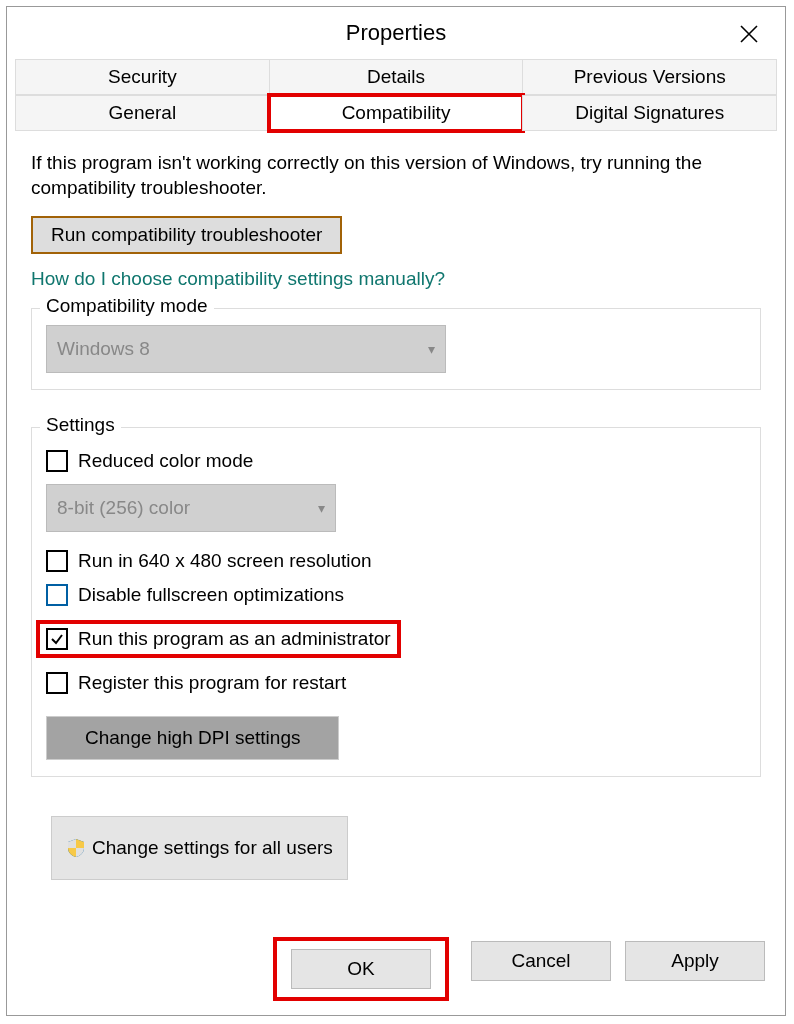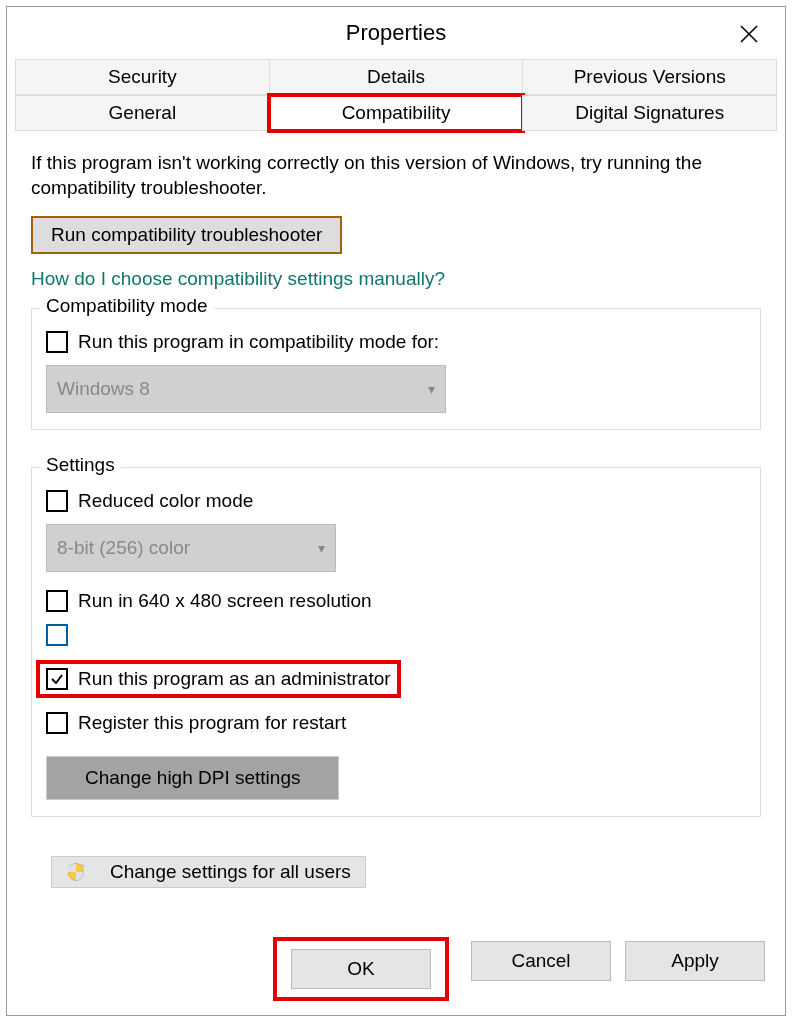--- a/index.html
+++ b/index.html
@@ -55,22 +55,22 @@
     align-items: center; font-size: 19px;
   }
   .select-small { width: 290px; }
   .chev { font-size: 14px; color: #888; }
   .admin-highlight { outline: 4px solid #e20000; padding: 4px 6px; margin-left: -6px; display: inline-flex; }
   .dpi-btn {
     background: #a3a3a3; border: 1px solid #ccc; padding: 10px 38px;
     font-size: 19px; cursor: pointer; margin-top: 10px;
   }
   .all-users-btn {
-    background: #e5e5e5; border: 1px solid #ccc; padding: 4px 14px;
-    font-size: 19px; cursor: pointer; display: inline-flex; align-items: center; gap: 24px;
+    background: #e5e5e5; border: 1px solid #ccc; padding: 20px 14px;
+    font-size: 19px; cursor: pointer; display: inline-flex; align-items: center; gap: 6px;
     margin: 2px 0 0 20px;
   }
   .shield { width: 20px; height: 20px; }
   .footer {
     display: flex; justify-content: flex-end; gap: 14px;
     padding: 16px 20px 18px 20px;
   }
   .btn {
     width: 140px; height: 40px; background: #e5e5e5; border: 1px solid #bbb;
     font-size: 19px; cursor: pointer;
@@ -103,26 +103,20 @@
     </div>
   </div>
 
   <div class="content">
     <div class="intro-text">If this program isn't working correctly on this version of Windows, try running the compatibility troubleshooter.</div>
     <button class="run-trou-btn">Run compatibility troubleshooter</button>
     <div><a class="help-link">How do I choose compatibility settings manually?</a></div>
 
     <div class="group">
       <span class="group-title">Compatibility mode</span>
-      <div class="check-row">
-        <span class="checkbox">
-          
-        </span>
-        <span class="check-label">Run this program in compatibility mode for:</span>
-      </div>
       <div class="select-disabled">
         <span>Windows 8</span>
         <span class="chev">▾</span>
       </div>
     </div>
 
     <div class="group">
       <span class="group-title">Settings</span>
 
       <div class="check-row">
@@ -134,20 +128,21 @@
         <span class="chev">▾</span>
       </div>
 
       <div class="check-row" style="margin-top:18px;">
         <span class="checkbox"></span>
         <span class="check-label">Run in 640 x 480 screen resolution</span>
       </div>
 
       <div class="check-row">
         <span class="checkbox blue"></span>
+        <span class="check-label">Disable fullscreen optimizations</span>
       </div>
 
       <div class="check-row admin-highlight">
         <span class="checkbox checked">
             <svg class="checkmark" viewBox="0 0 14 14">
               <path d="M2 7 L6 11 L12 3" stroke="#000" stroke-width="2" fill="none"></path>
             </svg>
           </span>
         <span class="check-label">Run this program as an administrator</span>
       </div>

